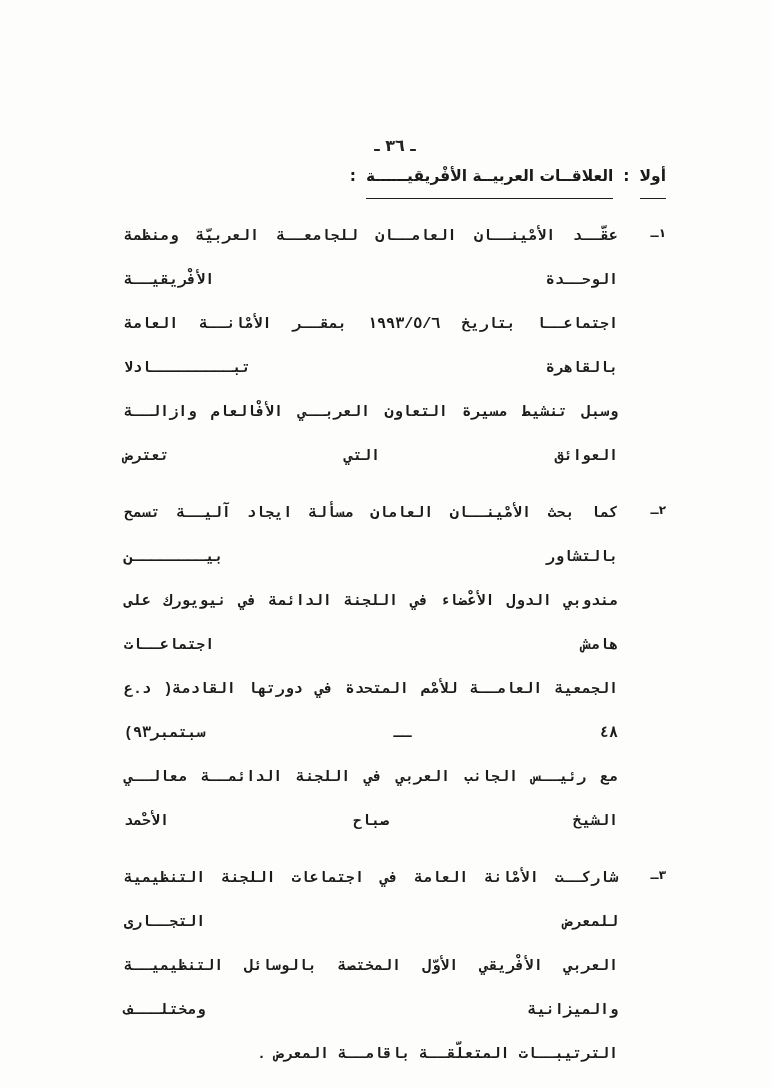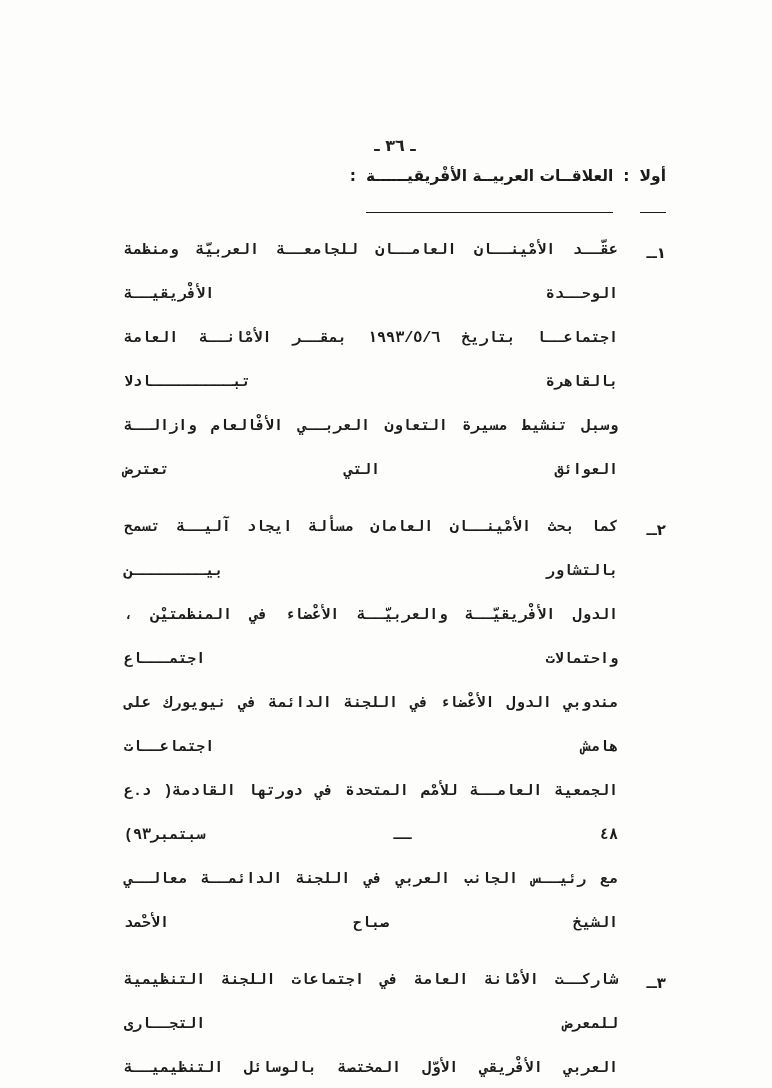--- a/index.html
+++ b/index.html
@@ -25,33 +25,33 @@
   }
   .heading{
     display:flex;
     align-items:flex-start;
     gap:10px;
     font-size:15.5px;
     margin-bottom:16px;
   }
   .underlined{
     border-bottom:1.7px solid #1b1b1b;
-    padding-bottom:27px;
+    padding-bottom:13px;
   }
   .para{
     position:relative;
     padding-right:48px;
     margin-bottom:13px;
     font-size:15px;
   }
   .marker{
     position:absolute;
-    right:0;top:8px;
+    right:0;top:2px;
     line-height:32px;
-    font-size:15px;
+    font-size:12px;
   }
   .line{
     line-height:44px;
     text-align:right;
     white-space:nowrap;
     font-family:Liberation Mono, monospace;
   }
   .just{
     white-space:normal;
     text-align:justify;
@@ -79,21 +79,20 @@
       <div class="line just">عقّــد  الأمْينــان العامــان  للجامعــة العربيّة ومنظمة الوحــدة الأفْريقيــة</div>
       <div class="line just">اجتماعــا  بتاريخ ١٩٩٣/٥/٦   بمقــر الأمْانــة العامة بالقاهرة تبـــــــــادلا</div>
       <div class="line just">وسبل تنشيط مسيرة التعاون العربــي الأفْالعام وازالــة العوائق التي تعترض</div>
     </div>
   </div>
 
   <div class="para">
     <div class="marker">٢ــ</div>
     <div>
       <div class="line just">كما  بحث الأمْينــان العامان  مسألة ايجاد آليــة  تسمح   بالتشاور  بيــــــــن</div>
-      <div class="line just">الدول الأفْريقيّــة والعربيّــة الأعْضاء  في المنظمتيْن   ،  واحتمالات  اجتمـــاع</div>
       <div class="line just">مندوبي الدول الأعْضاء  في اللجنة الدائمة في نيويورك  على هامش اجتماعــات</div>
       <div class="line just">الجمعية العامــة للأمْم المتحدة في دورتها القادمة( د.ع  ٤٨  ــ  سبتمبر٩٣)</div>
       <div class="line just">مع رئيــس الجانب العربي في اللجنة الدائمــة  معالــي الشيخ صباح الأحْمد</div>
     </div>
   </div>
 
   <div class="para">
     <div class="marker">٣ــ</div>
     <div>
       <div class="line just">شاركــت الأمْانة العامة في اجتماعات اللجنة التنظيمية للمعرض التجــارى</div>

